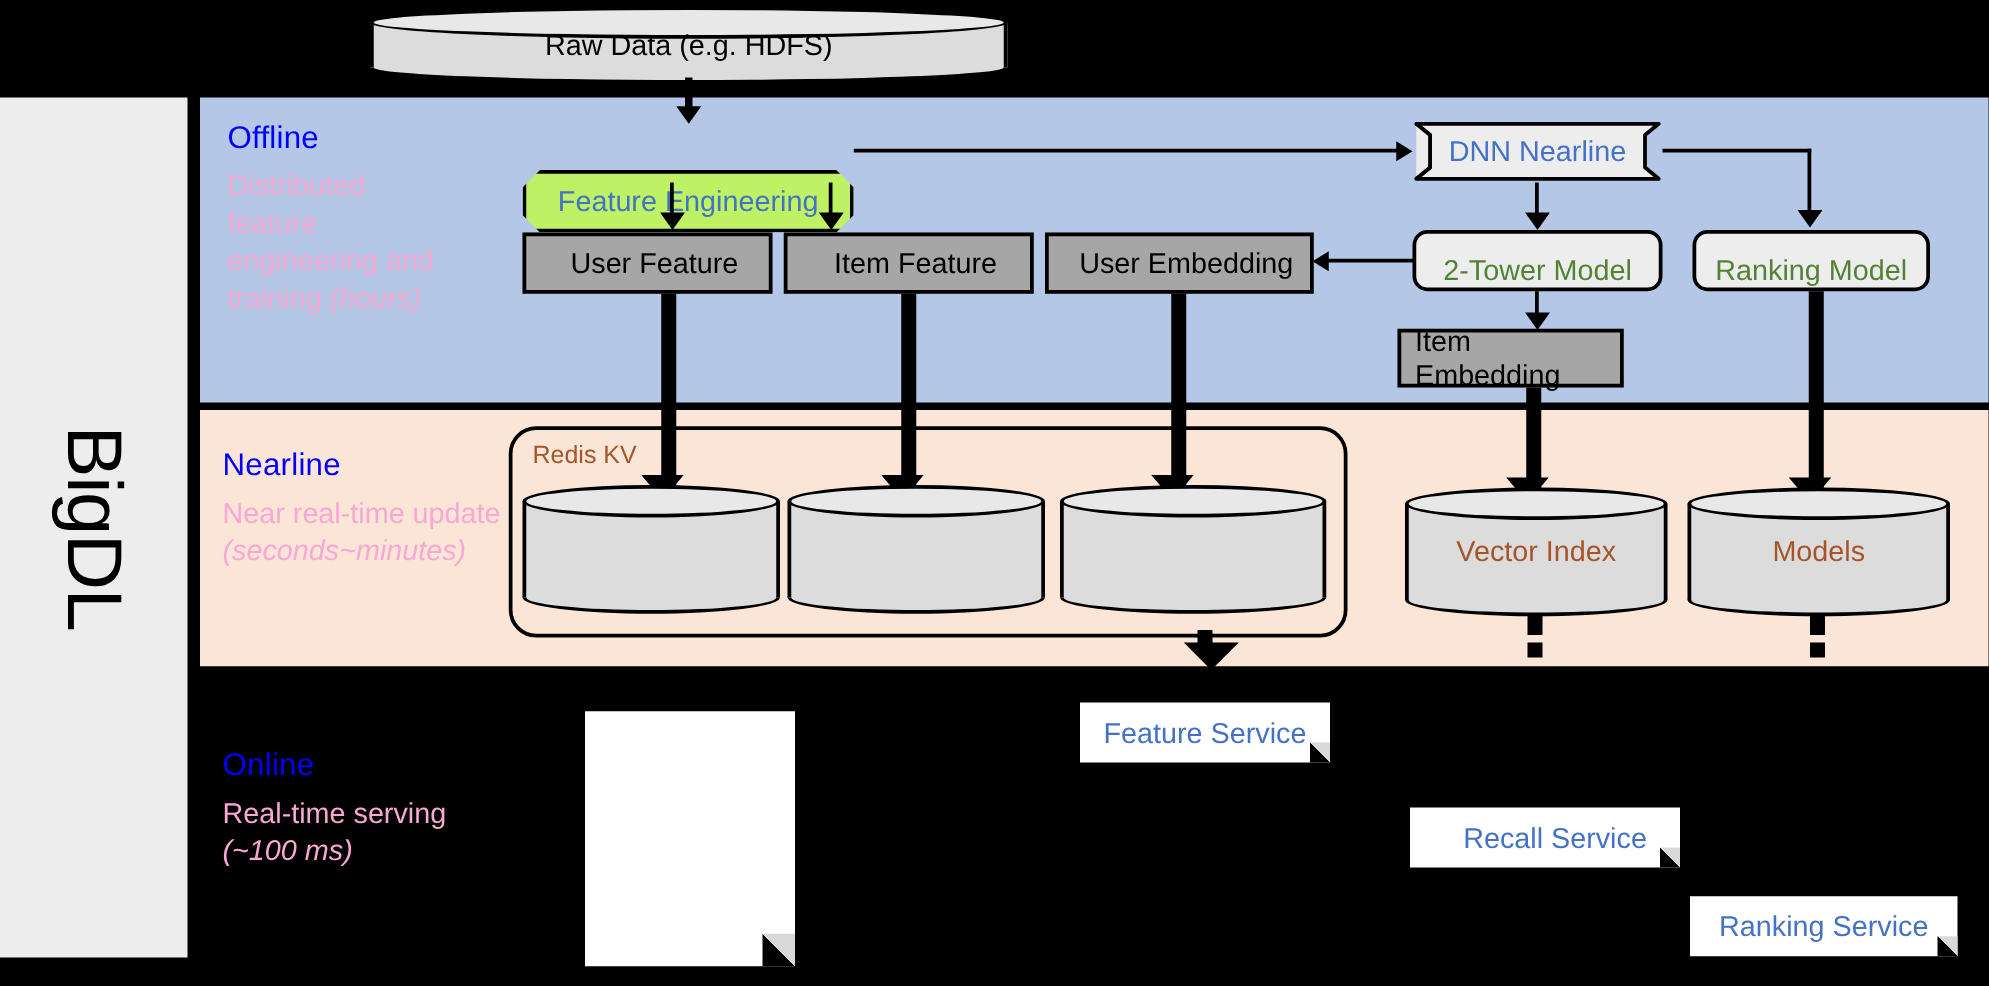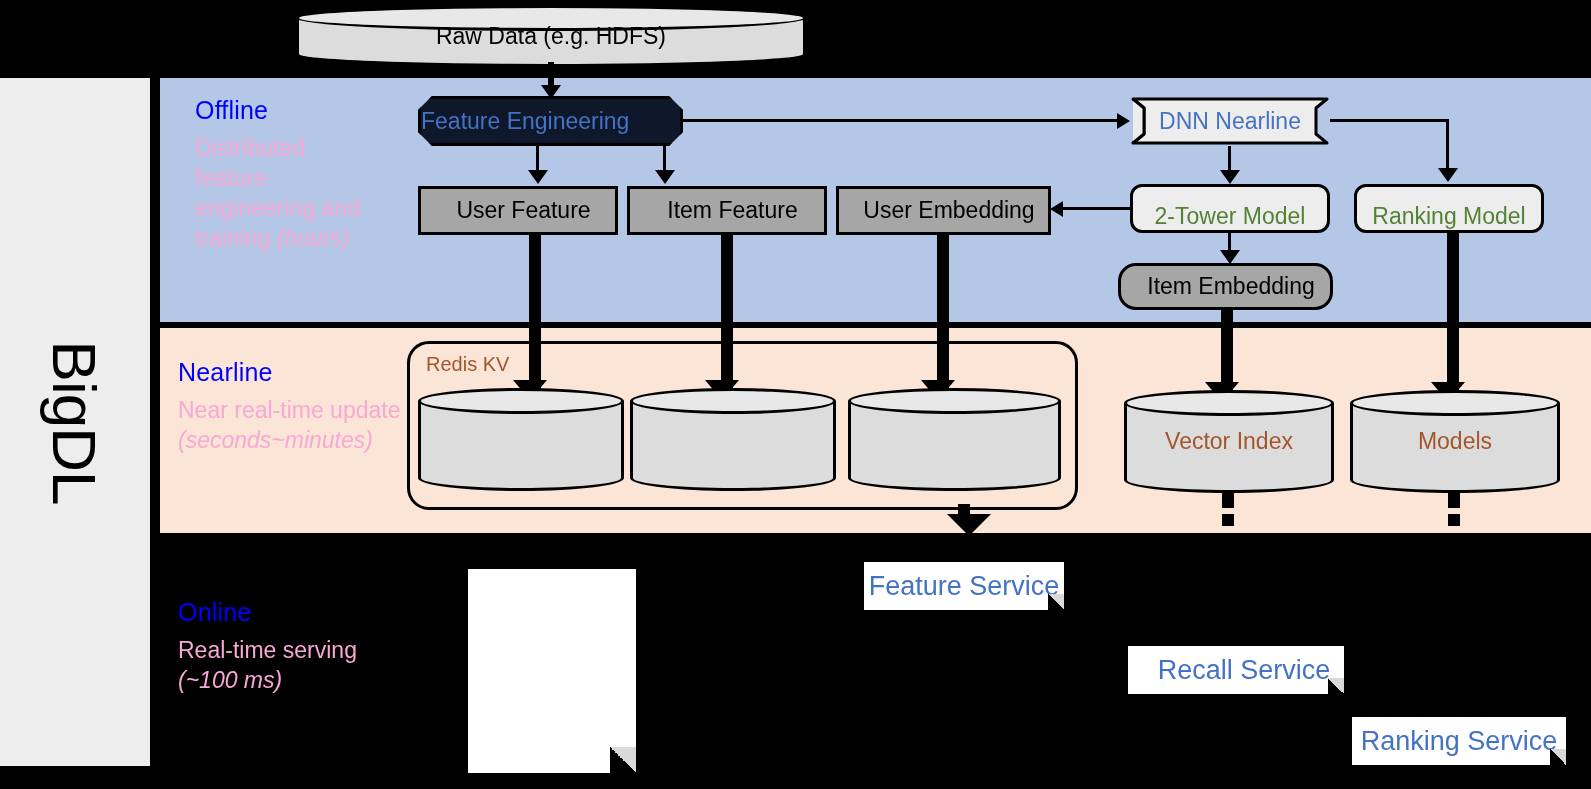--- a/index.html
+++ b/index.html
@@ -22,44 +22,44 @@
   
   .band-title{font-size:25px;color:#0000ff;font-weight:400;letter-spacing:.2px;}
   .band-sub{font-size:23px;color:#f9a8d4;line-height:30px;margin-top:8px;}
   .band-sub i{font-style:italic;}
 
   
   .greybox{background:#a6a6a6;border:3px solid #000;display:flex;align-items:center;
     justify-content:center;font-size:23px;color:#000;padding-left:11px;}
   .roundbox{background:#ededed;border:3px solid #000;border-radius:12px;display:flex;
     align-items:flex-end;justify-content:center;font-size:23px;}
-  .chamfer{background:#0f172a;border:3px solid #000;display:flex;align-items:center;
-    justify-content:flex-start;font-size:23px;
+  .chamfer{background:#bef264;border:3px solid #000;display:flex;align-items:center;
+    justify-content:center;font-size:23px;
     clip-path:polygon(14px 0,calc(100% - 14px) 0,100% 14px,100% calc(100% - 14px),
-      calc(100% - 14px) 100%,14px 100%,0 calc(100% - 14px),0 14px);}
+      calc(100% - 14px) 100%,14px 100%,0 calc(100% - 14px),0 14px);margin-top:40px;}
   .bracketbox{display:flex;align-items:center;justify-content:center;font-size:23px;}
 
   .blue-txt{color:#4472c4;}
   .green-txt{color:#548235;}
   .brown-txt{color:#a5552a;}
 
   
   .cyl{position:absolute;}
   .cyl .body{position:absolute;left:0;right:0;top:13px;bottom:13px;background:#dcdcdc;
     border-left:3px solid #000;border-right:3px solid #000;}
   .cyl .top{position:absolute;left:0;right:0;top:0;height:26px;background:#e8e8e8;
     border:3px solid #000;border-radius:50%;box-sizing:border-box;}
   .cyl .bot{position:absolute;left:0;right:0;bottom:0;height:26px;background:#dcdcdc;
     border:3px solid #000;border-radius:50%;box-sizing:border-box;}
   .cyl .lbl{position:absolute;left:0;right:0;top:0;bottom:0;display:flex;
     align-items:center;justify-content:center;font-size:23px;z-index:3;}
 
   
   .doc{background:#fff;position:absolute;display:flex;align-items:center;
-    justify-content:center;text-align:center;font-size:27px;color:#4472c4;line-height:30px;}
+    justify-content:center;text-align:center;font-size:23px;color:#4472c4;line-height:30px;}
   .doc .fold{position:absolute;right:0;bottom:0;width:16px;height:16px;
     background:linear-gradient(45deg,#000 0 50%,#d9d9d9 50% 100%);}
 
   
   .vline{position:absolute;background:#000;}
   .hline{position:absolute;background:#000;}
   .arrow-d{position:absolute;width:0;height:0;border-left:10px solid transparent;
     border-right:10px solid transparent;border-top:14px solid #000;}
   .arrow-d.fat{border-left-width:17px;border-right-width:17px;border-top-width:20px;}
   .arrow-l{position:absolute;width:0;height:0;border-top:8px solid transparent;
@@ -86,21 +86,21 @@
 <div class="cyl" style="left:296px;top:5px;width:510px;height:62px;">
   <div class="bot"></div>
   <div class="body"></div>
   <div class="top"></div>
   <div class="lbl">Raw Data (e.g. HDFS)</div>
 </div>
 
 <div class="vline" style="left:548px;top:62px;width:6px;height:28px;"></div>
 <div class="arrow-d" style="left:541px;top:85px;"></div>
 
-<div class="abs" style="left:195px;top:96px;width:180px;">
+<div class="abs" style="left:182px;top:96px;width:180px;">
   <div class="band-title">Offline</div>
   <div class="band-sub"><span>Distributed feature engineering and training </span><i>(hours)</i></div>
 </div>
 <div class="abs" style="left:178px;top:358px;width:225px;">
   <div class="band-title">Nearline</div>
   <div class="band-sub"><span>Near real-time update </span><i>(seconds~minutes)</i></div>
 </div>
 <div class="abs" style="left:178px;top:598px;width:180px;">
   <div class="band-title">Online</div>
   <div class="band-sub"><span>Real-time serving </span><i>(~100 ms)</i></div>
@@ -127,21 +127,21 @@
 <div class="abs greybox" style="left:836px;top:186px;width:215px;height:49px;">
   <span>User Embedding</span>
 </div>
 
 <div class="abs roundbox" style="left:1130px;top:184px;width:200px;height:49px;">
   <span class="green-txt">2-Tower Model</span>
 </div>
 <div class="abs roundbox" style="left:1354px;top:184px;width:190px;height:49px;">
   <span class="green-txt">Ranking Model</span>
 </div>
-<div class="abs greybox" style="left:1118px;top:263px;width:215px;height:47px;border-radius:18px;">
+<div class="abs greybox" style="left:1118px;top:263px;width:181px;height:47px;">
   <span>Item Embedding</span>
 </div>
 
 <div class="hline" style="left:683px;top:119px;width:435px;height:3px;"></div>
 <div class="arrow-r" style="left:1117px;top:113px;"></div>
 
 <div class="vline" style="left:536px;top:146px;width:3px;height:26px;"></div>
 <div class="arrow-d" style="left:528px;top:170px;"></div>
 
 <div class="vline" style="left:663px;top:146px;width:3px;height:26px;"></div>

